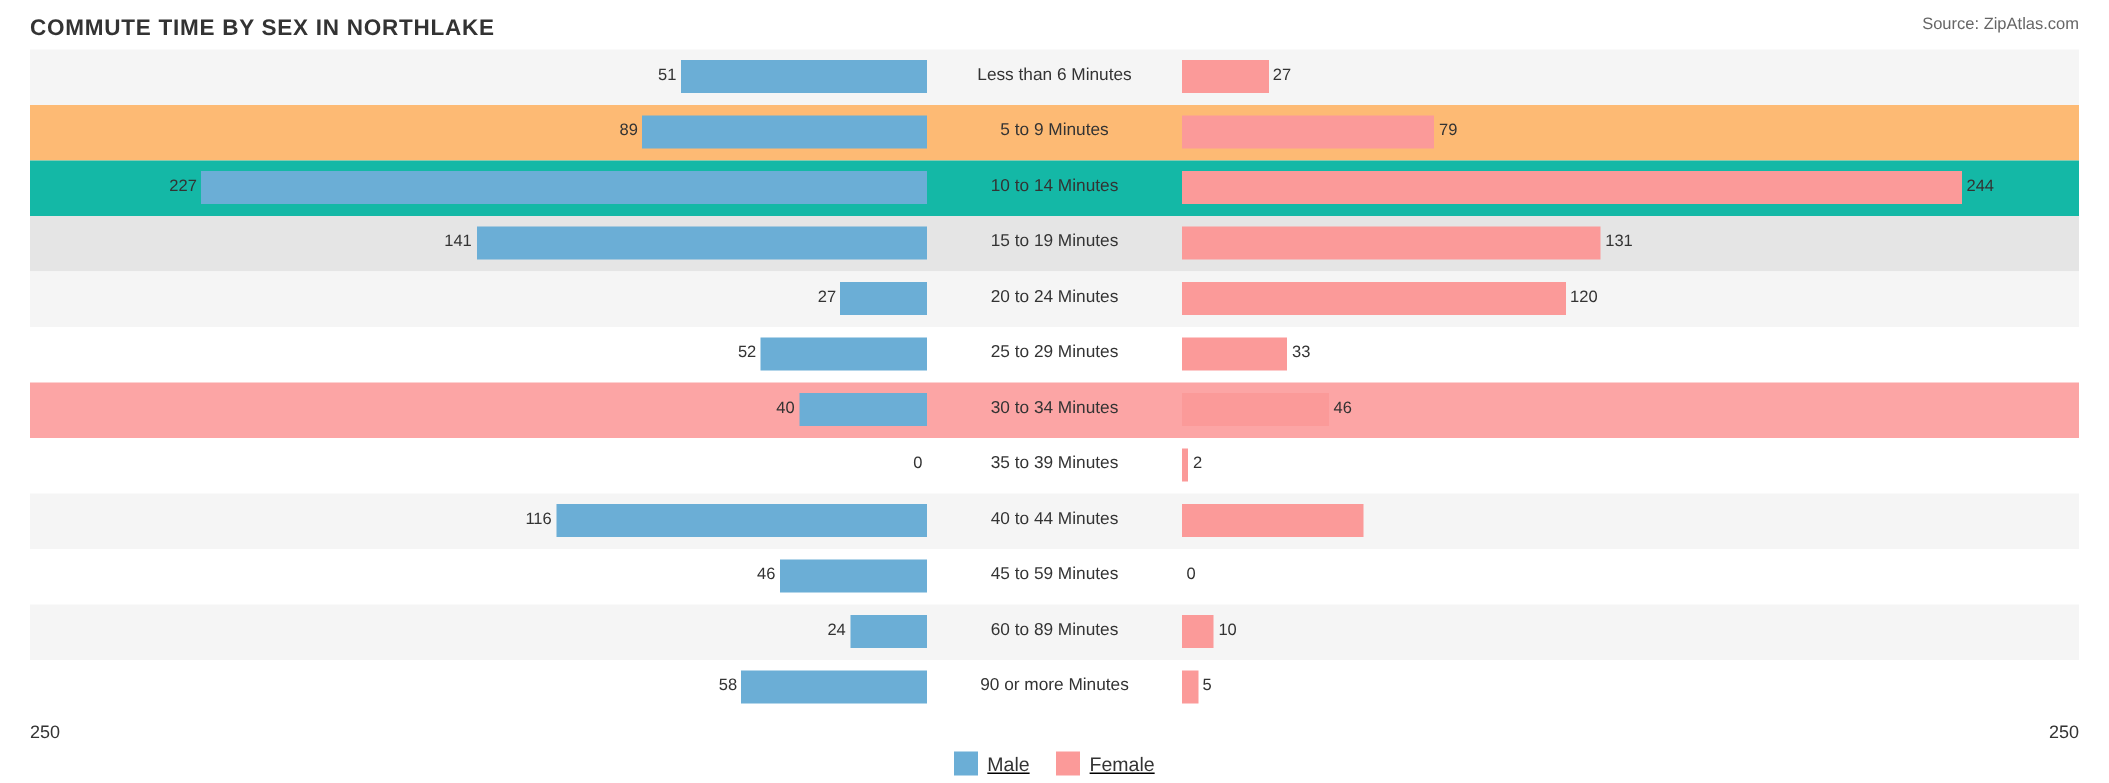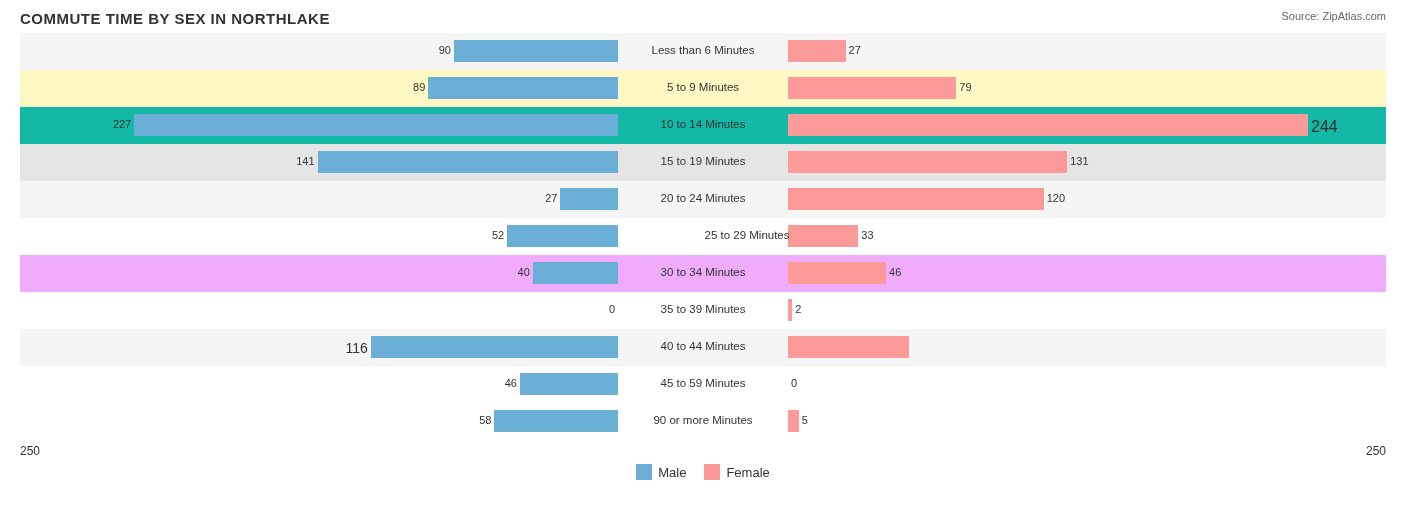--- a/index.html
+++ b/index.html
@@ -57,20 +57,21 @@
     }
     .axis-label {
       font-size: 12px;
       color: #333;
     }
     .legend {
       display: flex;
       justify-content: center;
       gap: 18px;
       margin-top: 6px;
+      text-decoration: underline;
     }
     .legend-item {
       display: flex;
       align-items: center;
       gap: 6px;
       font-size: 13px;
       color: #333;
     }
     .legend-box {
       width: 16px;
@@ -81,36 +82,36 @@
 <body>
 
 <div class="chart-container">
   <div class="chart-title">COMMUTE TIME BY SEX IN NORTHLAKE</div>
   <div class="source">Source: ZipAtlas.com</div>
 
   <div class="bars-area" id="bars-area">
       <div class="row" style="position: relative; height: 37px; background: rgb(245, 245, 245);">
         <div style="position: absolute; background: rgb(107, 174, 214); height: 22px; top: 7px; right: calc(50% + 85px); width: 164.098px;"></div>
         <div style="position: absolute; background: rgb(251, 154, 153); height: 22px; top: 7px; left: calc(50% + 85px); width: 57.541px;"></div>
-        <span style="position: absolute; font-size: 11px; color: rgb(51, 51, 51); top: 11px; right: calc(50% + 252.098px); white-space: nowrap;">90</span>
+        <span style="position: absolute; font-size: 11px; color: rgb(51, 51, 51); top: 11px; right: calc(50% + 252.098px); white-space: nowrap;">51</span>
         <span style="position: absolute; font-size: 11px; color: rgb(51, 51, 51); top: 11px; left: calc(50% + 145.541px); white-space: nowrap;">27</span>
         <span style="position: absolute; left: 50%; transform: translateX(-50%); font-size: 11.5px; color: rgb(51, 51, 51); white-space: nowrap; z-index: 10; top: 11px;">Less than 6 Minutes</span>
       </div>
-      <div class="row" style="position: relative; height: 37px; background: #fef9c3;">
+      <div class="row" style="position: relative; height: 37px; background: #fdba74;">
         <div style="position: absolute; background: rgb(107, 174, 214); height: 22px; top: 7px; right: calc(50% + 85px); width: 189.672px;"></div>
         <div style="position: absolute; background: rgb(251, 154, 153); height: 22px; top: 7px; left: calc(50% + 85px); width: 168.361px;"></div>
         <span style="position: absolute; font-size: 11px; color: rgb(51, 51, 51); top: 11px; right: calc(50% + 277.672px); white-space: nowrap;">89</span>
         <span style="position: absolute; font-size: 11px; color: rgb(51, 51, 51); top: 11px; left: calc(50% + 256.361px); white-space: nowrap;">79</span>
         <span style="position: absolute; left: 50%; transform: translateX(-50%); font-size: 11.5px; color: rgb(51, 51, 51); white-space: nowrap; z-index: 10; top: 11px;">5 to 9 Minutes</span>
       </div>
       <div class="row" style="position: relative; height: 37px; background: #14b8a6; text-decoration: underline;">
         <div style="position: absolute; background: rgb(107, 174, 214); height: 22px; top: 7px; right: calc(50% + 85px); width: 483.77px;"></div>
         <div style="position: absolute; background: rgb(251, 154, 153); height: 22px; top: 7px; left: calc(50% + 85px); width: 520px;"></div>
         <span style="position: absolute; font-size: 11px; color: rgb(51, 51, 51); top: 11px; right: calc(50% + 571.77px); white-space: nowrap;">227</span>
-        <span style="position: absolute; font-size: 16px; color: rgb(51, 51, 51); top: 11px; left: calc(50% + 608px); white-space: nowrap;">244</span>
+        <span style="position: absolute; font-size: 11px; color: rgb(51, 51, 51); top: 11px; left: calc(50% + 608px); white-space: nowrap;">244</span>
         <span style="position: absolute; left: 50%; transform: translateX(-50%); font-size: 11.5px; color: rgb(51, 51, 51); white-space: nowrap; z-index: 10; top: 11px;">10 to 14 Minutes</span>
       </div>
       <div class="row" style="position: relative; height: 37px; background: #e5e5e5;">
         <div style="position: absolute; background: rgb(107, 174, 214); height: 22px; top: 7px; right: calc(50% + 85px); width: 300.492px;"></div>
         <div style="position: absolute; background: rgb(251, 154, 153); height: 22px; top: 7px; left: calc(50% + 85px); width: 279.18px;"></div>
         <span style="position: absolute; font-size: 11px; color: rgb(51, 51, 51); top: 11px; right: calc(50% + 388.492px); white-space: nowrap;">141</span>
         <span style="position: absolute; font-size: 11px; color: rgb(51, 51, 51); top: 11px; left: calc(50% + 367.18px); white-space: nowrap;">131</span>
         <span style="position: absolute; left: 50%; transform: translateX(-50%); font-size: 11.5px; color: rgb(51, 51, 51); white-space: nowrap; z-index: 10; top: 11px;">15 to 19 Minutes</span>
       </div>
       <div class="row" style="position: relative; height: 37px; background: rgb(245, 245, 245);">
@@ -118,49 +119,56 @@
         <div style="position: absolute; background: rgb(251, 154, 153); height: 22px; top: 7px; left: calc(50% + 85px); width: 255.738px;"></div>
         <span style="position: absolute; font-size: 11px; color: rgb(51, 51, 51); top: 11px; right: calc(50% + 145.541px); white-space: nowrap;">27</span>
         <span style="position: absolute; font-size: 11px; color: rgb(51, 51, 51); top: 11px; left: calc(50% + 343.738px); white-space: nowrap;">120</span>
         <span style="position: absolute; left: 50%; transform: translateX(-50%); font-size: 11.5px; color: rgb(51, 51, 51); white-space: nowrap; z-index: 10; top: 11px;">20 to 24 Minutes</span>
       </div>
       <div class="row" style="position: relative; height: 37px; background: rgb(255, 255, 255);">
         <div style="position: absolute; background: rgb(107, 174, 214); height: 22px; top: 7px; right: calc(50% + 85px); width: 110.82px;"></div>
         <div style="position: absolute; background: rgb(251, 154, 153); height: 22px; top: 7px; left: calc(50% + 85px); width: 70.3279px;"></div>
         <span style="position: absolute; font-size: 11px; color: rgb(51, 51, 51); top: 11px; right: calc(50% + 198.82px); white-space: nowrap;">52</span>
         <span style="position: absolute; font-size: 11px; color: rgb(51, 51, 51); top: 11px; left: calc(50% + 158.328px); white-space: nowrap;">33</span>
-        <span style="position: absolute; left: 50%; transform: translateX(-50%); font-size: 11.5px; color: rgb(51, 51, 51); white-space: nowrap; z-index: 10; top: 11px; margin-left: 44px;">25 to 29 Minutes</span>
+        <span style="position: absolute; left: 50%; transform: translateX(-50%); font-size: 11.5px; color: rgb(51, 51, 51); white-space: nowrap; z-index: 10; top: 11px;">25 to 29 Minutes</span>
       </div>
-      <div class="row" style="position: relative; height: 37px; background: #f0abfc;">
+      <div class="row" style="position: relative; height: 37px; background: #fca5a5;">
         <div style="position: absolute; background: rgb(107, 174, 214); height: 22px; top: 7px; right: calc(50% + 85px); width: 85.2459px;"></div>
         <div style="position: absolute; background: rgb(251, 154, 153); height: 22px; top: 7px; left: calc(50% + 85px); width: 98.0328px;"></div>
         <span style="position: absolute; font-size: 11px; color: rgb(51, 51, 51); top: 11px; right: calc(50% + 173.246px); white-space: nowrap;">40</span>
         <span style="position: absolute; font-size: 11px; color: rgb(51, 51, 51); top: 11px; left: calc(50% + 186.033px); white-space: nowrap;">46</span>
         <span style="position: absolute; left: 50%; transform: translateX(-50%); font-size: 11.5px; color: rgb(51, 51, 51); white-space: nowrap; z-index: 10; top: 11px;">30 to 34 Minutes</span>
       </div>
       <div class="row" style="position: relative; height: 37px; background: rgb(255, 255, 255);">
         <div style="position: absolute; background: rgb(107, 174, 214); height: 22px; top: 7px; right: calc(50% + 85px); width: 0px;"></div>
         <div style="position: absolute; background: rgb(251, 154, 153); height: 22px; top: 7px; left: calc(50% + 85px); width: 4.2623px;"></div>
         <span style="position: absolute; font-size: 11px; color: rgb(51, 51, 51); top: 11px; right: calc(50% + 88px); white-space: nowrap;">0</span>
         <span style="position: absolute; font-size: 11px; color: rgb(51, 51, 51); top: 11px; left: calc(50% + 92.2623px); white-space: nowrap;">2</span>
         <span style="position: absolute; left: 50%; transform: translateX(-50%); font-size: 11.5px; color: rgb(51, 51, 51); white-space: nowrap; z-index: 10; top: 11px;">35 to 39 Minutes</span>
       </div>
       <div class="row" style="position: relative; height: 37px; background: rgb(245, 245, 245);">
         <div style="position: absolute; background: rgb(107, 174, 214); height: 22px; top: 7px; right: calc(50% + 85px); width: 247.213px;"></div>
         <div style="position: absolute; background: rgb(251, 154, 153); height: 22px; top: 7px; left: calc(50% + 85px); width: 121.475px;"></div>
-        <span style="position: absolute; font-size: 14px; color: rgb(51, 51, 51); top: 11px; right: calc(50% + 335.213px); white-space: nowrap;">116</span>
+        <span style="position: absolute; font-size: 11px; color: rgb(51, 51, 51); top: 11px; right: calc(50% + 335.213px); white-space: nowrap;">116</span>
         <span style="position: absolute; font-size: 11px; color: rgb(51, 51, 51); top: 11px; left: calc(50% + 209.475px); white-space: nowrap; margin-top: 48px;">57</span>
         <span style="position: absolute; left: 50%; transform: translateX(-50%); font-size: 11.5px; color: rgb(51, 51, 51); white-space: nowrap; z-index: 10; top: 11px;">40 to 44 Minutes</span>
       </div>
       <div class="row" style="position: relative; height: 37px; background: rgb(255, 255, 255);">
         <div style="position: absolute; background: rgb(107, 174, 214); height: 22px; top: 7px; right: calc(50% + 85px); width: 98.0328px;"></div>
         <div style="position: absolute; background: rgb(251, 154, 153); height: 22px; top: 7px; left: calc(50% + 85px); width: 0px;"></div>
         <span style="position: absolute; font-size: 11px; color: rgb(51, 51, 51); top: 11px; right: calc(50% + 186.033px); white-space: nowrap;">46</span>
         <span style="position: absolute; font-size: 11px; color: rgb(51, 51, 51); top: 11px; left: calc(50% + 88px); white-space: nowrap;">0</span>
         <span style="position: absolute; left: 50%; transform: translateX(-50%); font-size: 11.5px; color: rgb(51, 51, 51); white-space: nowrap; z-index: 10; top: 11px;">45 to 59 Minutes</span>
+      </div>
+      <div class="row" style="position: relative; height: 37px; background: rgb(245, 245, 245);">
+        <div style="position: absolute; background: rgb(107, 174, 214); height: 22px; top: 7px; right: calc(50% + 85px); width: 51.1475px;"></div>
+        <div style="position: absolute; background: rgb(251, 154, 153); height: 22px; top: 7px; left: calc(50% + 85px); width: 21.3115px;"></div>
+        <span style="position: absolute; font-size: 11px; color: rgb(51, 51, 51); top: 11px; right: calc(50% + 139.148px); white-space: nowrap;">24</span>
+        <span style="position: absolute; font-size: 11px; color: rgb(51, 51, 51); top: 11px; left: calc(50% + 109.311px); white-space: nowrap;">10</span>
+        <span style="position: absolute; left: 50%; transform: translateX(-50%); font-size: 11.5px; color: rgb(51, 51, 51); white-space: nowrap; z-index: 10; top: 11px;">60 to 89 Minutes</span>
       </div>
       <div class="row" style="position: relative; height: 37px; background: rgb(255, 255, 255);">
         <div style="position: absolute; background: rgb(107, 174, 214); height: 22px; top: 7px; right: calc(50% + 85px); width: 123.607px;"></div>
         <div style="position: absolute; background: rgb(251, 154, 153); height: 22px; top: 7px; left: calc(50% + 85px); width: 10.6557px;"></div>
         <span style="position: absolute; font-size: 11px; color: rgb(51, 51, 51); top: 11px; right: calc(50% + 211.607px); white-space: nowrap;">58</span>
         <span style="position: absolute; font-size: 11px; color: rgb(51, 51, 51); top: 11px; left: calc(50% + 98.6557px); white-space: nowrap;">5</span>
         <span style="position: absolute; left: 50%; transform: translateX(-50%); font-size: 11.5px; color: rgb(51, 51, 51); white-space: nowrap; z-index: 10; top: 11px;">90 or more Minutes</span>
       </div>
     </div>
 

